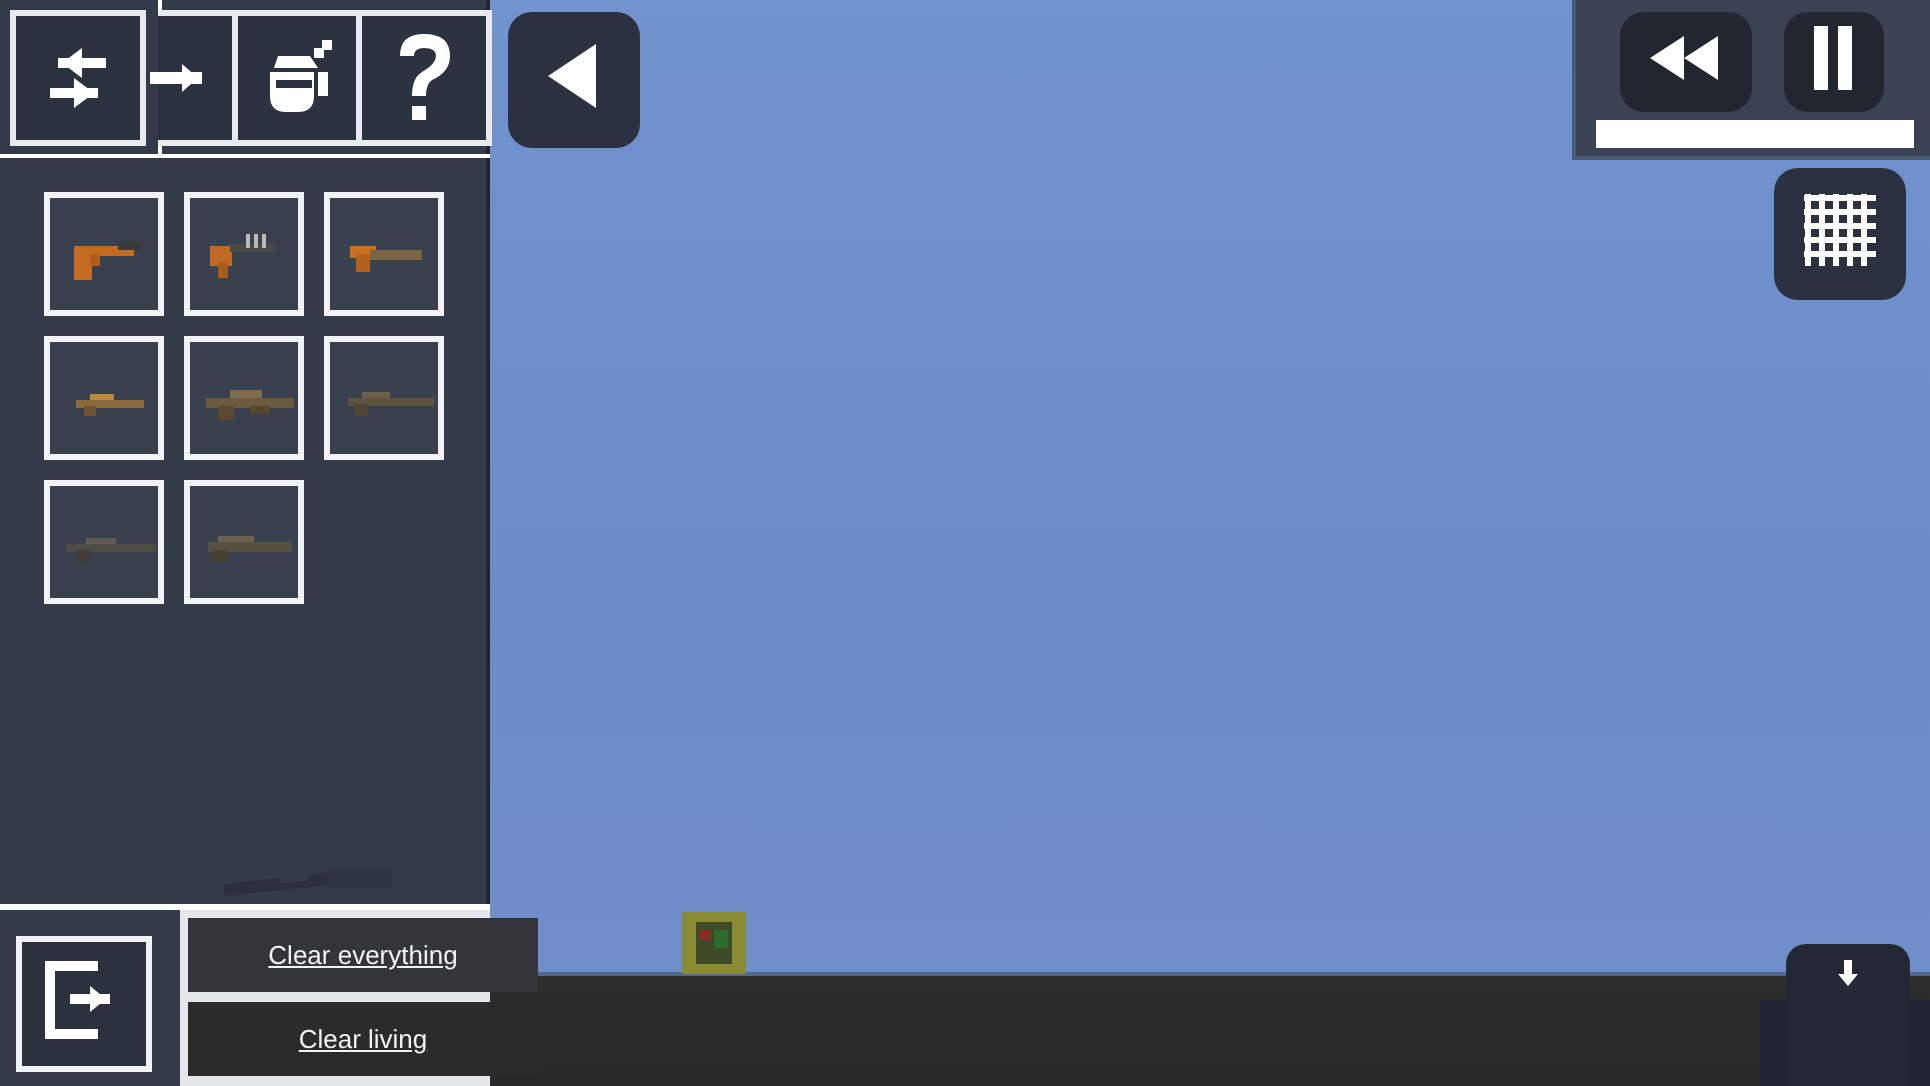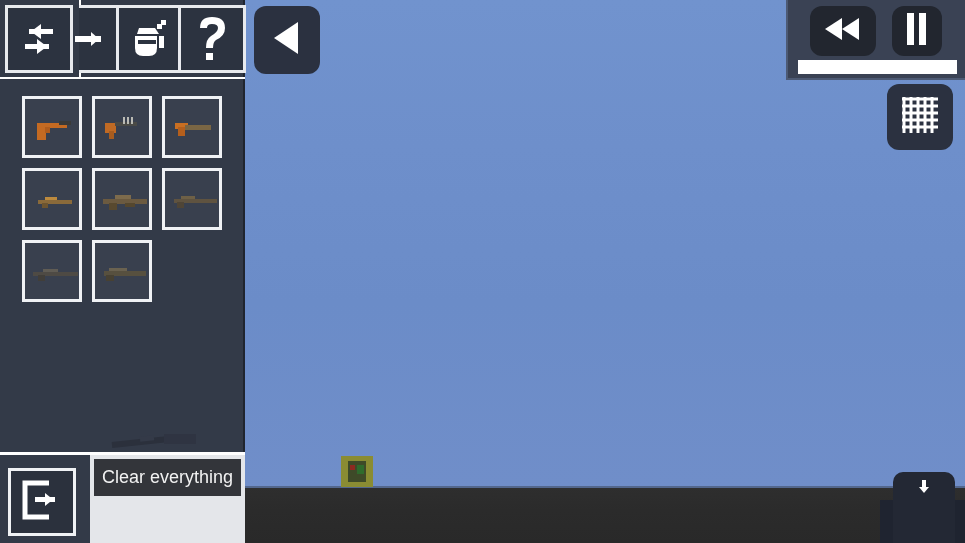--- a/index.html
+++ b/index.html
@@ -108,27 +108,28 @@
     border: 3px solid #f0f2f5;
     background: #2b313d;
     display: flex; align-items: center; justify-content: center;
   }
   .clear-panel {
     position: absolute; left: 90px; top: 455px; width: 155px; height: 88px;
     background: #e4e6ea;
     padding: 4px;
   }
   .clear-btn {
-    width: 147px; height: 37px;
+    width: 175px; height: 37px;
     background: #2b2b2b;
     color: #f2f2f2;
-    font-size: 18px;
+    font-size: 13px;
     display: flex; align-items: center; justify-content: center;
     border: none; cursor: pointer;
     font-family: "Liberation Sans", sans-serif;
+    text-decoration: underline;
   }
   .clear-btn.first { margin-bottom: 5px; background: #33353a; }
 
   
   .back-btn {
     position: absolute; left: 254px; top: 6px; width: 66px; height: 68px;
     background: #2b3140; border-radius: 12px;
     display: flex; align-items: center; justify-content: center;
     cursor: pointer;
   }
@@ -319,20 +320,21 @@
           <g fill="#ffffff">
             <rect x="16" y="20" width="20" height="5"></rect>
             <polygon points="34,22.5 26,16 26,29"></polygon>
           </g>
         </svg>
       </span>
     </div>
 
     <div class="clear-panel">
       <button class="clear-btn first">Clear everything</button>
+      <button class="clear-btn">Clear living</button>
     </div>
   </div>
 
   <div class="back-btn">
     <span>
       <svg width="34" height="38" viewBox="0 0 34 38">
         <polygon points="4,19 28,3 28,35" fill="#ffffff"></polygon>
       </svg>
     </span>
   </div>

